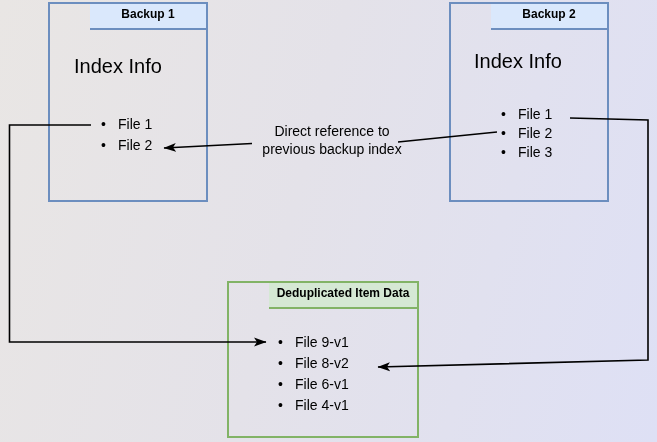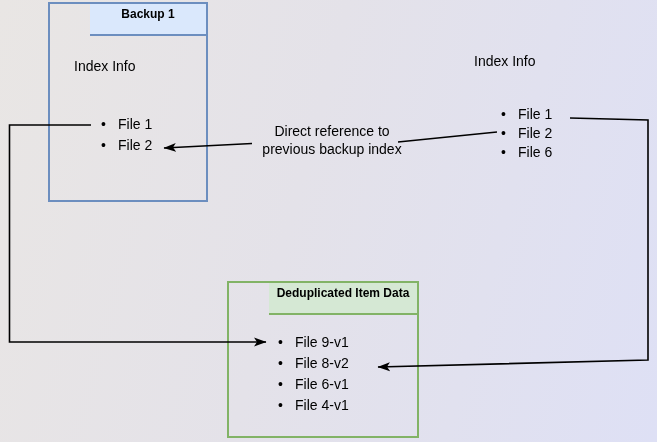--- a/index.html
+++ b/index.html
@@ -16,38 +16,38 @@
 
   .box {
     position: absolute;
     border: 2px solid;
     background: transparent;
   }
   .box.blue  { border-color: #6c8ebf; }
   .box.green { border-color: #82b366; }
 
   .box-header {
-    height: 32px;
+    height: 26px;
     line-height: 20px;
     text-align: center;
     font-size: 12px;
     font-weight: bold;
     border-bottom: 2px solid;
     margin-left: 40px;
   }
   .blue  .box-header { background: #dae8fc; border-color: #6c8ebf; }
   .green .box-header { background: #d5e8d4; border-color: #82b366; }
 
   #backup1 { left: 48px;  top: 2px;   width: 160px; height: 200px; }
   #backup2 { left: 449px; top: 2px;   width: 160px; height: 200px; }
   #dedup   { left: 227px; top: 281px; width: 192px; height: 157px; }
 
   .index-label {
     position: absolute;
-    font-size: 14px;
+    font-size: 20px;
     line-height: 16px;
   }
   #index-info-1 { left: 74px;  top: 58px; }
   #index-info-2 { left: 474px; top: 53px; }
 
   .file-list {
     position: absolute;
     list-style: none;
     font-size: 14px;
   }
@@ -103,33 +103,36 @@
     <li>
       <span class="bullet">•</span>
       <span class="file-label">File 1</span>
     </li>
     <li>
       <span class="bullet">•</span>
       <span class="file-label">File 2</span>
     </li>
   </ul>
 
+  <div class="box blue" id="backup2">
+    <div class="box-header">Backup 2</div>
+  </div>
   <div class="index-label" id="index-info-2">Index Info</div>
   <ul class="file-list" id="list-backup2">
     <li>
       <span class="bullet">•</span>
       <span class="file-label">File 1</span>
     </li>
     <li>
       <span class="bullet">•</span>
       <span class="file-label">File 2</span>
     </li>
     <li>
       <span class="bullet">•</span>
-      <span class="file-label">File 6</span>
+      <span class="file-label">File 3</span>
     </li>
   </ul>
 
   <div class="box green" id="dedup">
     <div class="box-header">Deduplicated Item Data</div>
   </div>
   <ul class="file-list" id="list-dedup">
     <li>
       <span class="bullet">•</span>
       <span class="file-label">File 9-v1</span>

